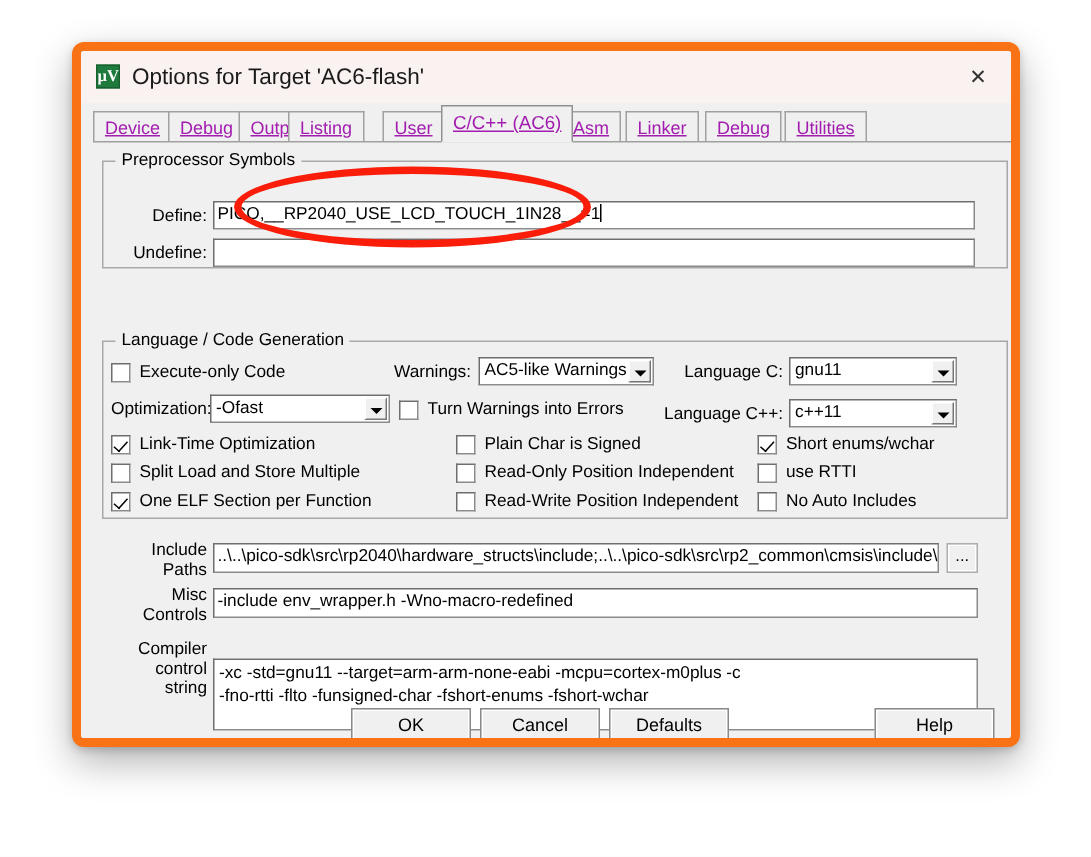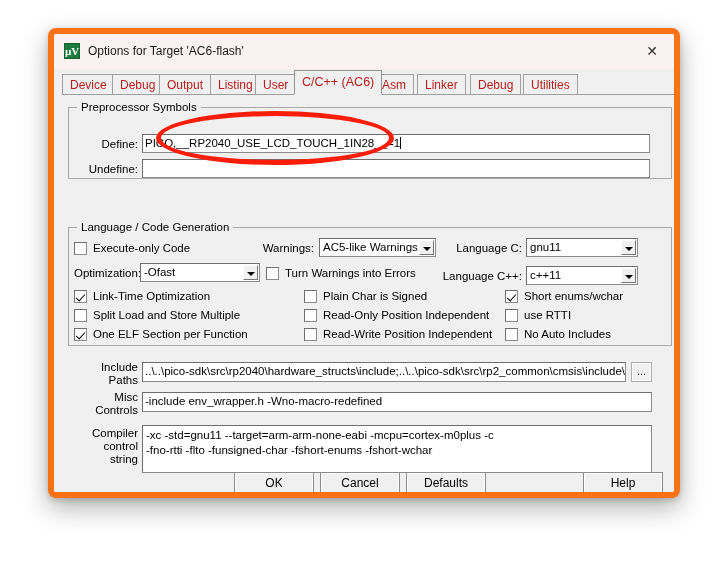--- a/index.html
+++ b/index.html
@@ -49,21 +49,21 @@
     font-family: "Liberation Serif", serif;
     font-size: 11px;
     font-weight: bold;
     color: #ffffff;
     line-height: 16px;
   }
   .title-text {
     position: absolute;
     left: 34px; top: 0;
     line-height: 35px;
-    font-size: 12px;
+    font-size: 15px;
     color: #1a1a1a;
   }
   .close-btn {
     position: absolute;
     right: 0; top: 0;
     width: 44px; height: 34px;
     line-height: 34px;
     text-align: center;
     font-size: 14px;
     color: #333;
@@ -78,27 +78,28 @@
     height: 26px;
     background: #f0f0f0;
   }
   .tab {
     position: absolute;
     top: 5px;
     height: 20px;
     line-height: 20px;
     padding: 0 7px;
     font-size: 12px;
-    color: #b91c1c;
+    color: #a21caf;
     background: #f0f0f0;
     border: 1px solid #a0a0a0;
     border-bottom: none;
     box-sizing: border-box;
     white-space: nowrap;
     cursor: default;
+    text-decoration: underline;
   }
   .tab.active {
     top: 1px;
     height: 25px;
     line-height: 23px;
     background: #f0f0f0;
     border: 1px solid #919191;
     border-bottom: 1px solid #f0f0f0;
     z-index: 3;
     font-size: 12.5px;
@@ -158,20 +159,21 @@
     padding: 0 2px;
     line-height: 17px;
     white-space: nowrap;
     overflow: hidden;
     cursor: text;
   }
   .tinput.multiline {
     line-height: 15px;
     white-space: pre-wrap;
     padding: 2px 3px;
+    margin-top: 14px;
   }
   .caret {
     display: inline-block;
     width: 1px;
     height: 12px;
     background: #000;
     vertical-align: -2px;
     margin-left: 0px;
   }
 
@@ -300,21 +302,21 @@
         <div class="glyph">µV</div>
       </div>
       <div class="title-text">Options for Target 'AC6-flash'</div>
       <div class="close-btn">✕</div>
     </div>
 
     <div class="tabstrip">
       <div class="tab" style="left:8px;">Device</div>
       <div class="tab" style="left:58px;">Debug</div>
       <div class="tab" style="left:105px;">Output</div>
-      <div class="tab" style="left:156px;">Listing</div>
+      <div class="tab" style="left:138px;">Listing</div>
       <div class="tab" style="left:201px;">User</div>
       <div class="tab active" style="left:240px;">C/C++ (AC6)</div>
       <div class="tab" style="left:320px;">Asm</div>
       <div class="tab" style="left:363px;">Linker</div>
       <div class="tab" style="left:416px;">Debug</div>
       <div class="tab" style="left:469px;">Utilities</div>
     </div>
     <div class="tabline"></div>
 
     <div class="body">

